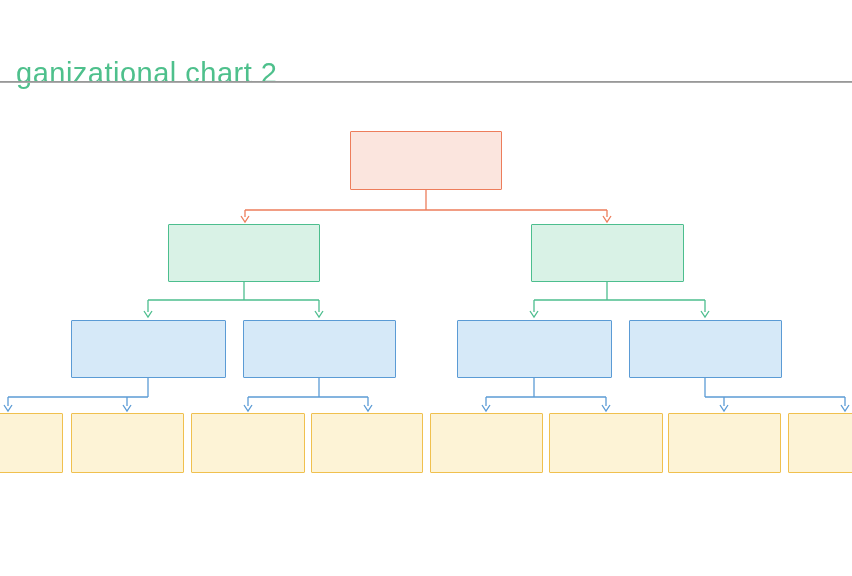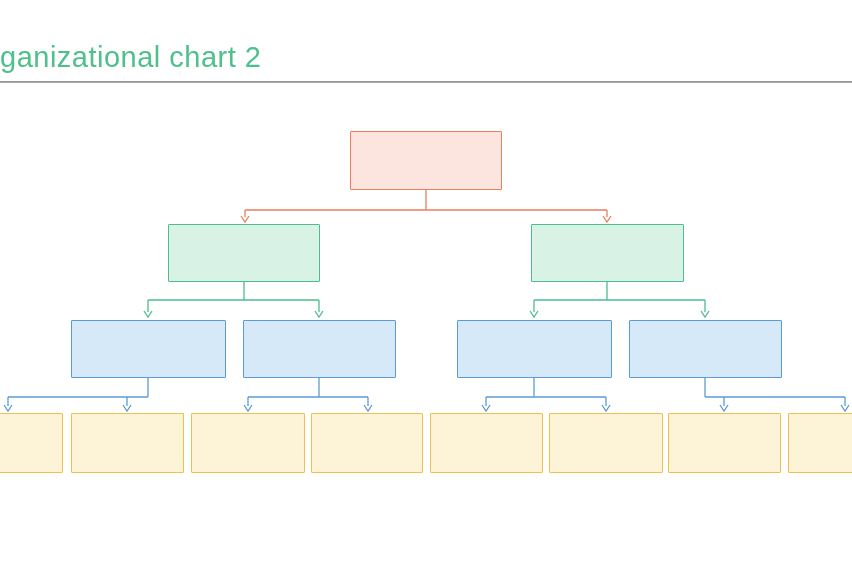--- a/index.html
+++ b/index.html
@@ -12,21 +12,21 @@
     width: 852px;
     height: 576px;
     overflow: hidden;
     background: var(--background, #ffffff);
     font-family: "Liberation Sans", sans-serif;
   }
   .slide-title {
     position: absolute;
     left: 0;
     top: 41px;
-    margin: 0;
+    margin: 16px;
     font-size: 29px;
     font-weight: 400;
     letter-spacing: 0.5px;
     color: var(--title-text, #4ec08c);
     white-space: nowrap;
   }
   .title-divider {
     position: absolute;
     left: 0;
     top: 81px;

